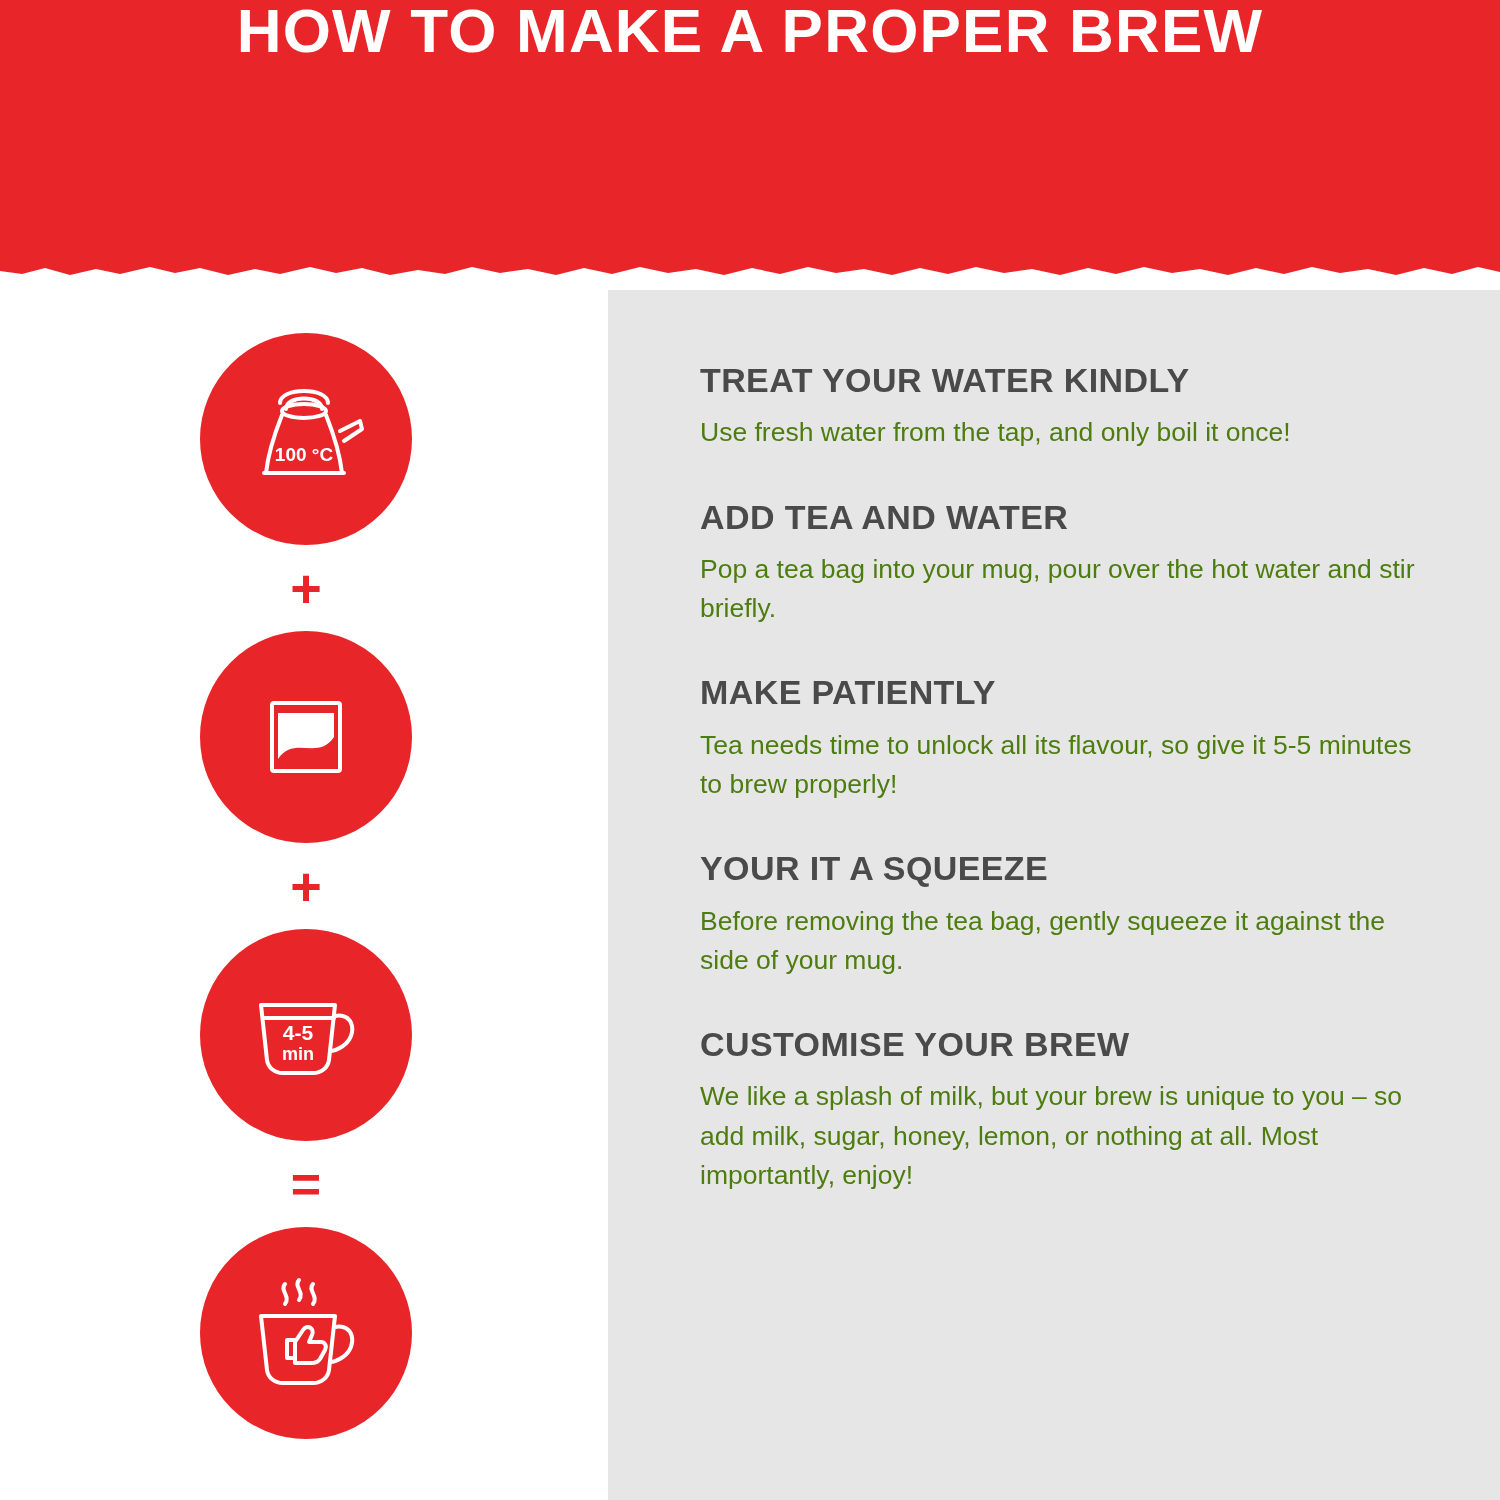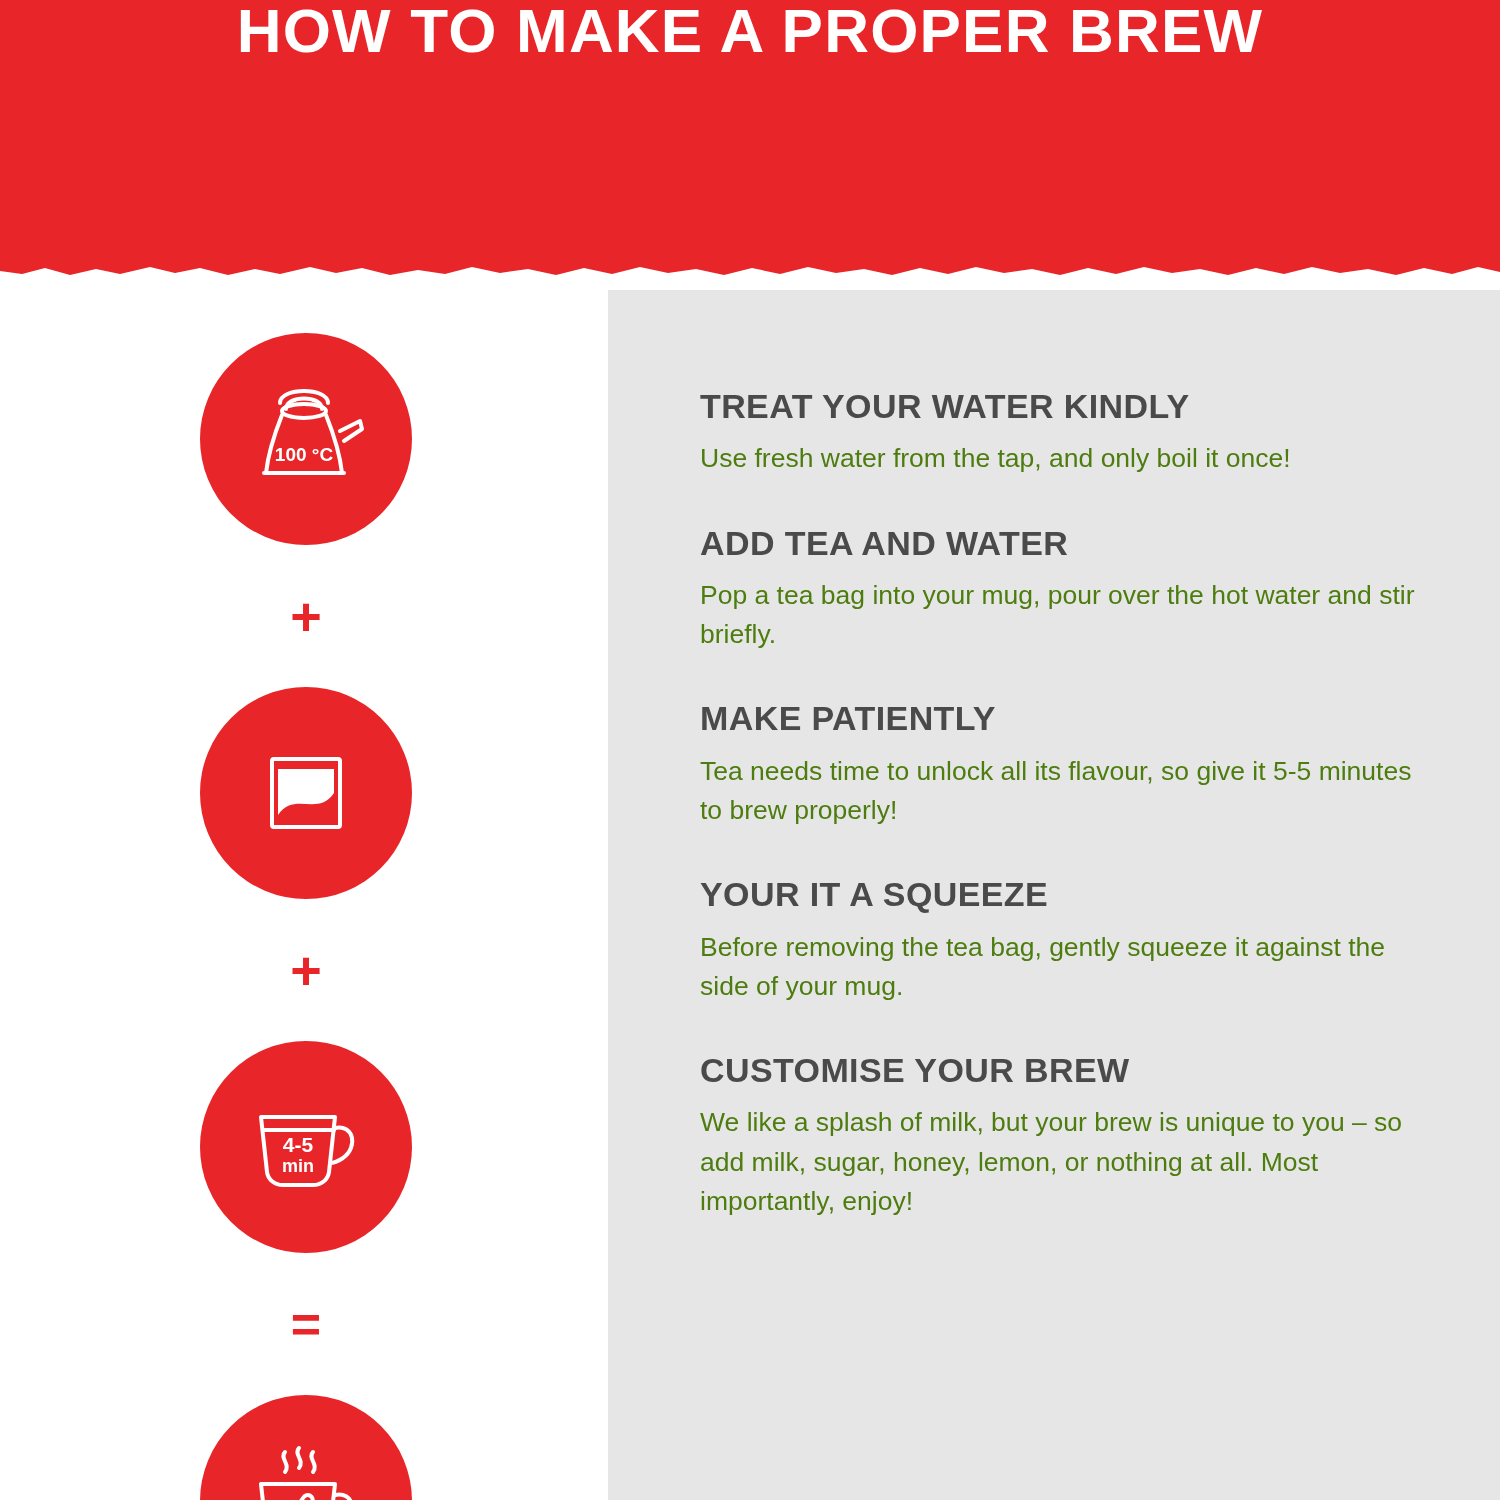--- a/index.html
+++ b/index.html
@@ -75,21 +75,20 @@
     position: absolute;
     left: 0;
     top: 0;
     width: 612px;
     height: 1222px;
     display: flex;
     flex-direction: column;
     align-items: center;
     padding-top: 55px;
     box-sizing: border-box;
-    gap: 28px;
   }
   .circle {
     width: 212px;
     height: 212px;
     border-radius: 50%;
     background: #e8262a;
     display: flex;
     align-items: center;
     justify-content: center;
     flex: none;
@@ -114,21 +113,20 @@
 
   
   .steps {
     position: absolute;
     left: 92px;
     top: 72px;
     width: 740px;
   }
   .step {
     margin-bottom: 46px;
-    margin-top: 26px;
   }
   .step:last-child {
     margin-bottom: 0;
   }
   .step-title {
     color: #4a4a4a;
     font-size: 34px;
     font-weight: bold;
     letter-spacing: 0.4px;
     line-height: 1.1;

